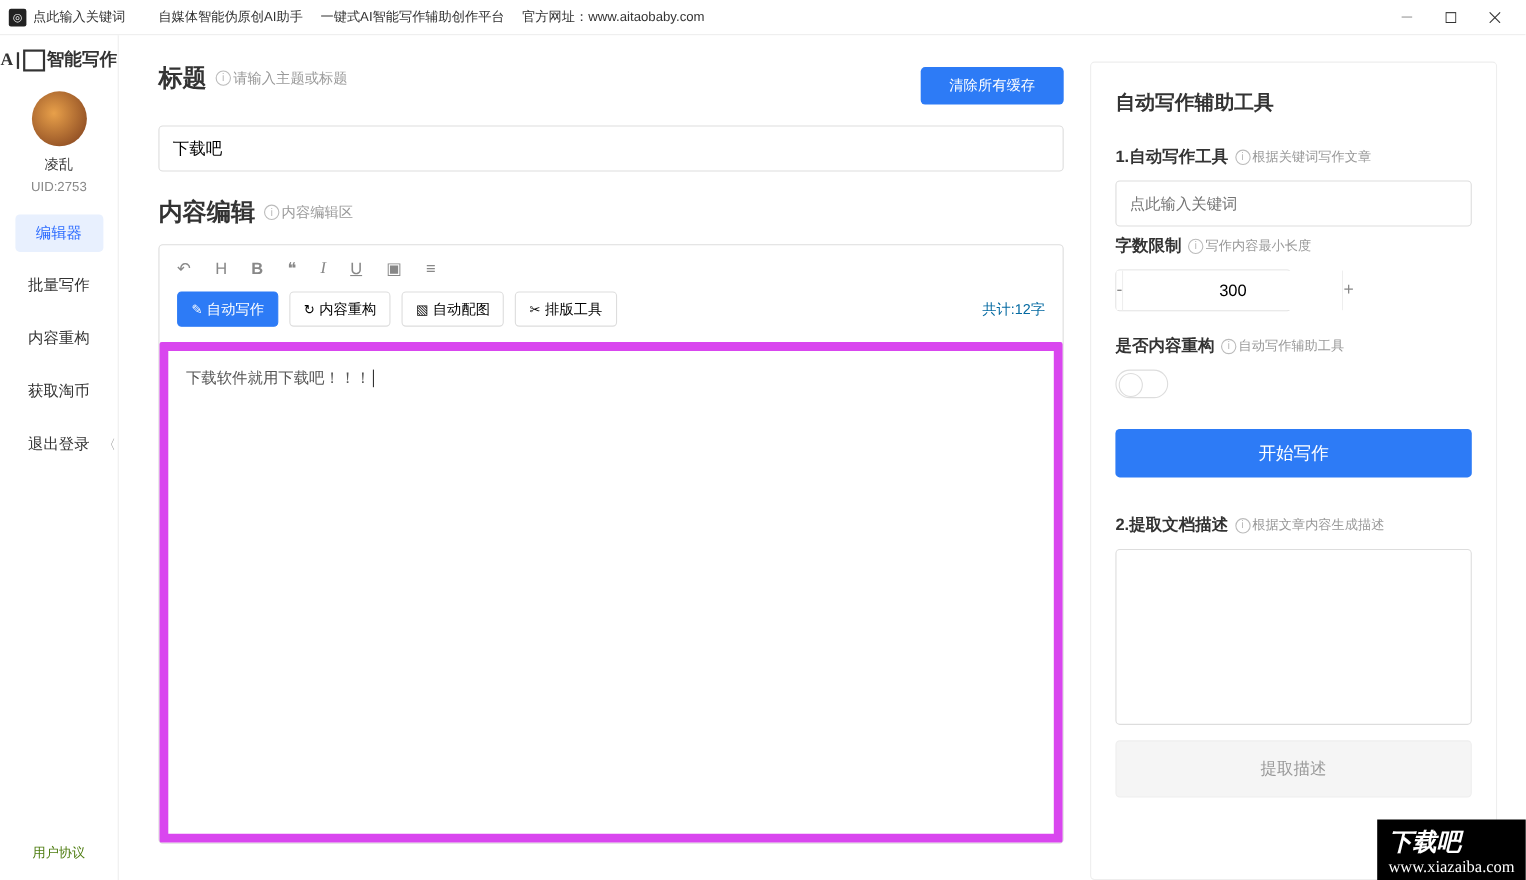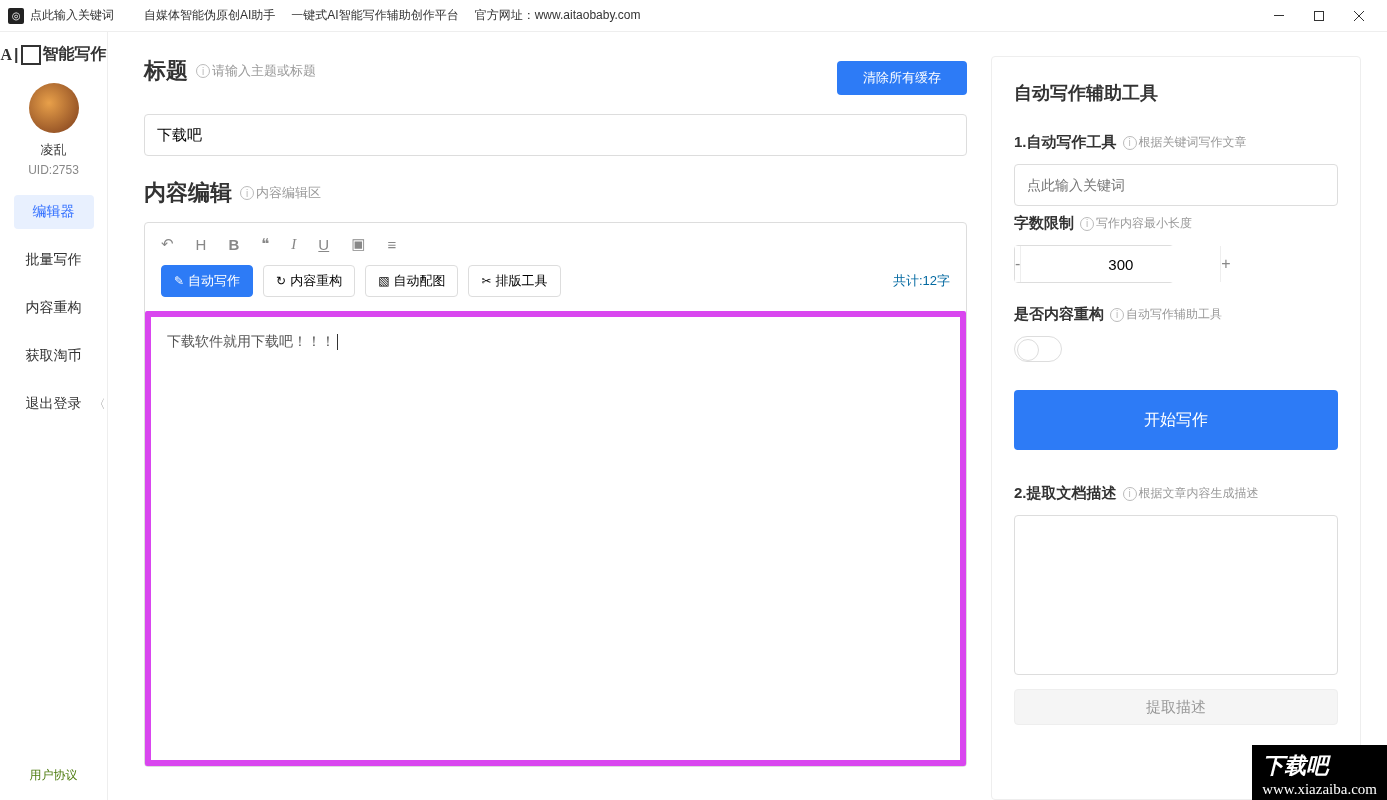--- a/index.html
+++ b/index.html
@@ -46,37 +46,37 @@
 .toolbar-icons .bold { font-weight: bold; }
 .toolbar-icons .italic { font-style: italic; font-family: serif; }
 .toolbar-icons .underline { text-decoration: underline; }
 
 .toolbar-buttons { display: flex; align-items: center; gap: 10px; padding: 0 16px 14px; }
 .tool-btn { border: 1px solid #ddd; background: #fff; border-radius: 4px; padding: 6px 12px; font-size: 13px; cursor: pointer; display: flex; align-items: center; gap: 4px; }
 .tool-btn.primary { background: #2d7bf6; color: #fff; border-color: #2d7bf6; }
 .tool-btn .icn { font-size: 12px; }
 .word-count { margin-left: auto; font-size: 13px; color: #0369a1; }
 
-.editor-textarea { border: 6px solid #d946ef; border-radius: 2px; min-height: 455px; padding: 16px; font-size: 14px; color: #555; }
+.editor-textarea { border: 8px solid #d946ef; border-radius: 2px; min-height: 455px; padding: 16px; font-size: 14px; color: #555; }
 .cursor-line::after { content: ""; display: inline-block; width: 1px; height: 16px; background: #333; vertical-align: middle; margin-left: 2px; }
 
 
 .right-panel { width: 370px; border: 1px solid #eee; border-radius: 4px; padding: 24px 22px; }
 .right-panel h2 { font-size: 18px; margin-bottom: 28px; }
 .right-panel .field-title { font-size: 15px; font-weight: bold; margin-bottom: 12px; display: flex; align-items: center; gap: 6px; }
 .right-panel .field-title .hint { font-size: 12px; font-weight: normal; color: #999; display: flex; align-items: center; gap: 2px; }
 .kw-input { width: 100%; height: 42px; border: 1px solid #ddd; border-radius: 4px; padding: 0 12px; font-size: 14px; margin-bottom: 8px; }
 .stepper { display: flex; border: 1px solid #ddd; border-radius: 4px; width: 160px; height: 38px; margin-bottom: 22px; }
 .stepper button { width: 40px; border: none; background: #fff; font-size: 16px; color: #888; cursor: pointer; }
 .stepper input { flex: 1; border: none; border-left: 1px solid #eee; border-right: 1px solid #eee; text-align: center; font-size: 15px; }
 .toggle { width: 48px; height: 26px; border: 1px solid #ddd; border-radius: 13px; position: relative; margin-bottom: 28px; cursor: pointer; }
 .toggle::after { content: ""; position: absolute; left: 2px; top: 2px; width: 20px; height: 20px; background: #fff; border: 1px solid #ddd; border-radius: 50%; }
-.start-btn { width: 100%; height: 60px; background: #2d7bf6; color: #fff; border: none; border-radius: 4px; font-size: 16px; cursor: pointer; margin-bottom: 34px; }
+.start-btn { width: 100%; height: 44px; background: #2d7bf6; color: #fff; border: none; border-radius: 4px; font-size: 16px; cursor: pointer; margin-bottom: 34px; }
 .desc-box { width: 100%; height: 160px; border: 1px solid #ddd; border-radius: 4px; margin-bottom: 14px; }
-.extract-btn { width: 100%; height: 36px; background: #f5f5f5; color: #999; border: 1px solid #eee; border-radius: 4px; font-size: 15px; cursor: pointer; }
+.extract-btn { width: 100%; height: 52px; background: #f5f5f5; color: #999; border: 1px solid #eee; border-radius: 4px; font-size: 15px; cursor: pointer; }
 
 
 .watermark { position: absolute; right: 0; bottom: 0; background: #000; color: #fff; font-style: italic; font-weight: bold; padding: 6px 10px 2px; font-size: 22px; font-family: "SimSun", serif; }
 .watermark .url { font-size: 15px; font-style: normal; font-weight: normal; display: block; text-align: right; }
 </style>
 </head>
 <body>
 
 <div class="titlebar">
   <div class="app-icon">◎</div>

